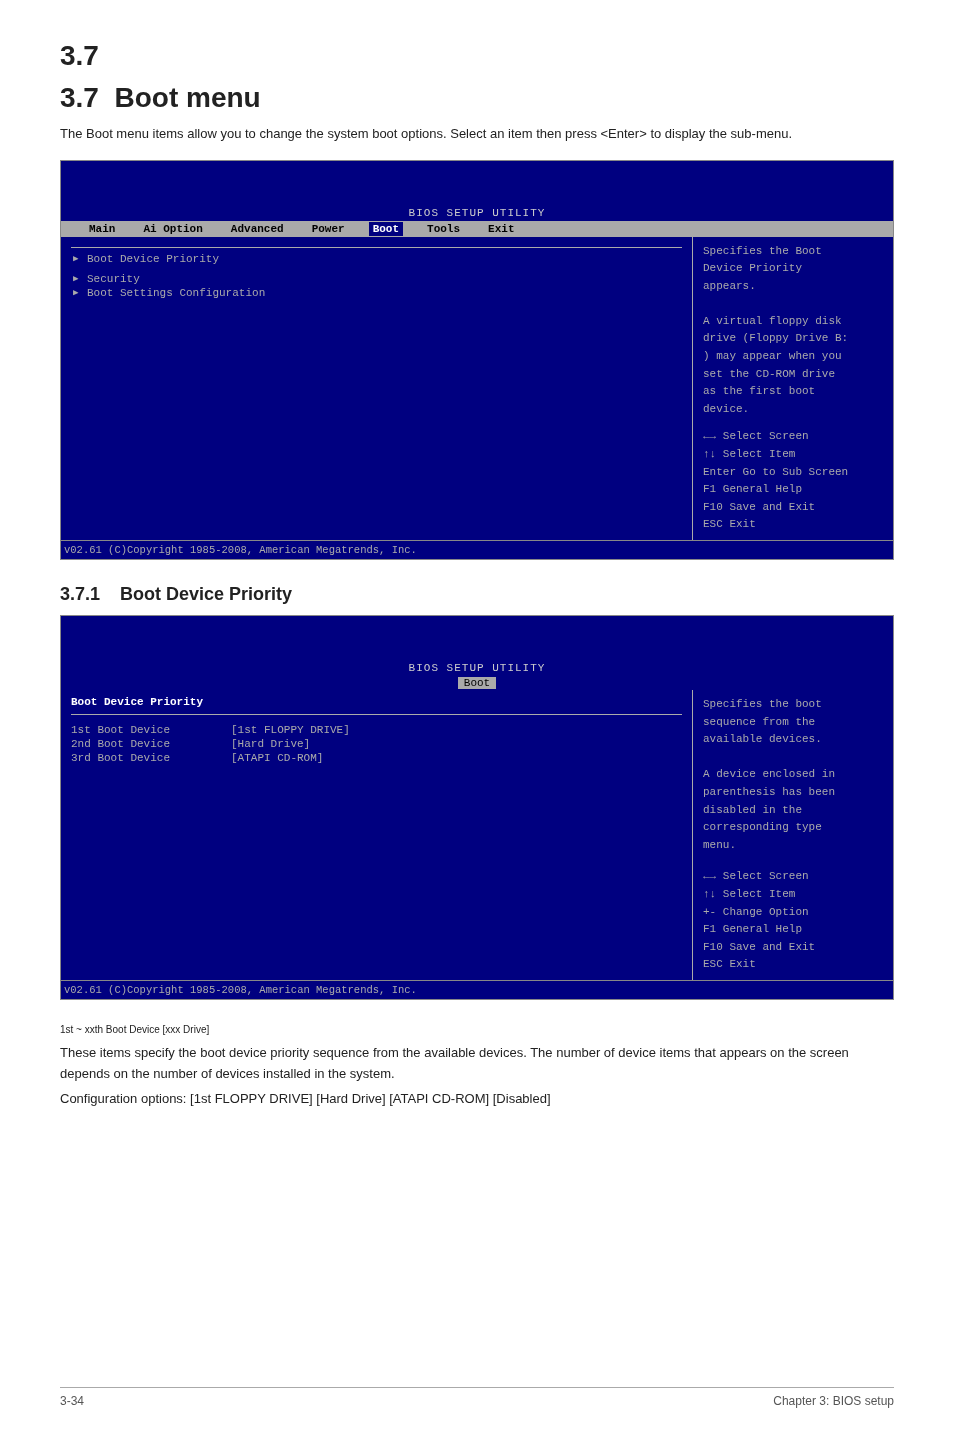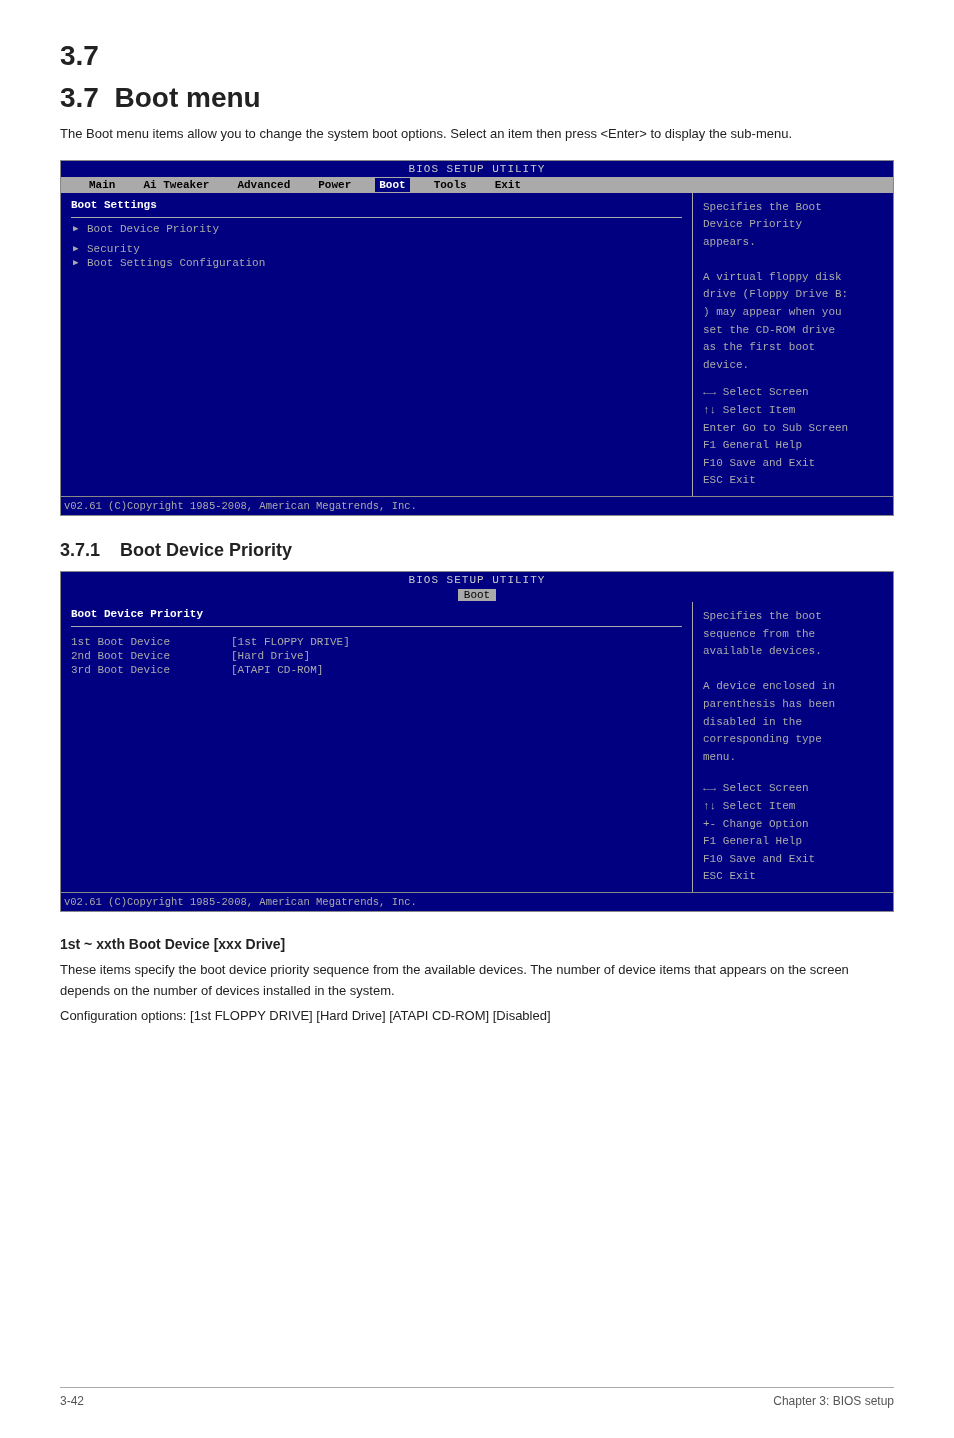--- a/index.html
+++ b/index.html
@@ -35,20 +35,21 @@
       margin-bottom: 24px;
     }
 
     .bios-title-bar {
       background: #000080;
       color: #ccc;
       text-align: center;
       padding: 2px 0;
       font-size: 11px;
       letter-spacing: 1px;
+      margin-top: 44px;
     }
 
     .bios-menu-bar {
       background: #aaa;
       color: #000;
       display: flex;
       flex-direction: row;
       padding: 1px 24px;
       gap: 20px;
     }
@@ -153,22 +154,22 @@
 
     .bios-boot-active {
       background: #aaa;
       color: #000;
       padding: 0 6px;
       display: inline-block;
     }
 
     
     h3.sub-sub-title {
-      font-size: 14px;
-      font-weight: bold;
+      font-size: 10px;
+      font-weight: normal;
       margin: 14px 0 8px 0;
     }
 
     p.body-text {
       font-size: 13px;
       line-height: 1.6;
       margin-bottom: 4px;
     }
 
     
@@ -199,30 +200,29 @@
 <h1 class="section-title">
   <span>3.7</span>&nbsp;&nbsp;<span>Boot menu</span>
 </h1>
 
 <p class="section-desc">The Boot menu items allow you to change the system boot options. Select an item then press &lt;Enter&gt; to display the sub-menu.</p>
 
 <div class="bios-box">
   <div class="bios-title-bar">BIOS SETUP UTILITY</div>
   <div class="bios-menu-bar">
     <span class="menu-item">Main</span>
-    <span class="menu-item">Ai Tweaker</span>
+    <span class="menu-item">Ai Option</span>
     <span class="menu-item">Advanced</span>
     <span class="menu-item">Power</span>
     <span class="menu-item active">Boot</span>
     <span class="menu-item">Tools</span>
     <span class="menu-item">Exit</span>
   </div>
   <div class="bios-content">
     <div class="bios-left">
-      <div class="bios-section-header">Boot Settings</div>
       <hr class="bios-divider">
       <div class="bios-menu-item">Boot Device Priority</div>
       <div style="height:6px;"></div>
       <div class="bios-menu-item">Security</div>
       <div class="bios-menu-item">Boot Settings Configuration</div>
     </div>
     <div class="bios-right">
       <div class="bios-shortcut-line">Specifies the Boot</div>
       <div class="bios-shortcut-line">Device Priority</div>
       <div class="bios-shortcut-line">appears.</div>
@@ -294,15 +294,15 @@
   </div>
   <div class="bios-footer">v02.61 (C)Copyright 1985-2008, American Megatrends, Inc.</div>
 </div>
 
 <h3 class="sub-sub-title">1st ~ xxth Boot Device [xxx Drive]</h3>
 
 <p class="body-text">These items specify the boot device priority sequence from the available devices. The number of device items that appears on the screen depends on the number of devices installed in the system.</p>
 <p class="body-text">Configuration options: [1st FLOPPY DRIVE] [Hard Drive] [ATAPI CD-ROM] [Disabled]</p>
 
 <div class="page-footer">
-  <span>3-42</span>
+  <span>3-34</span>
   <span>Chapter 3: BIOS setup</span>
 </div>
 
 </body></html>

